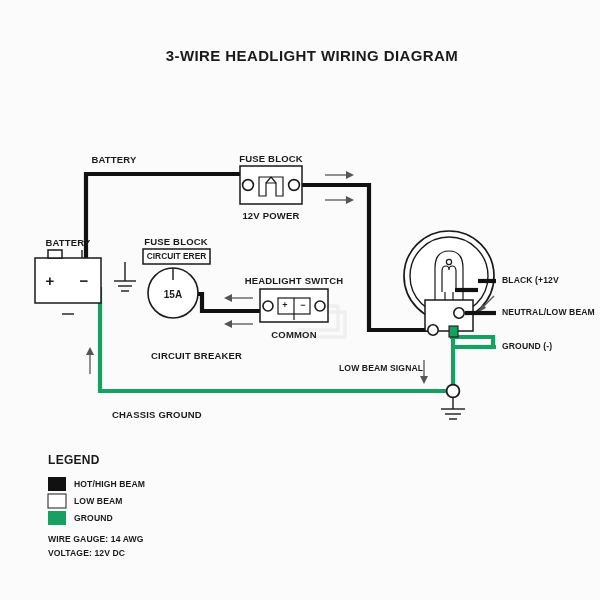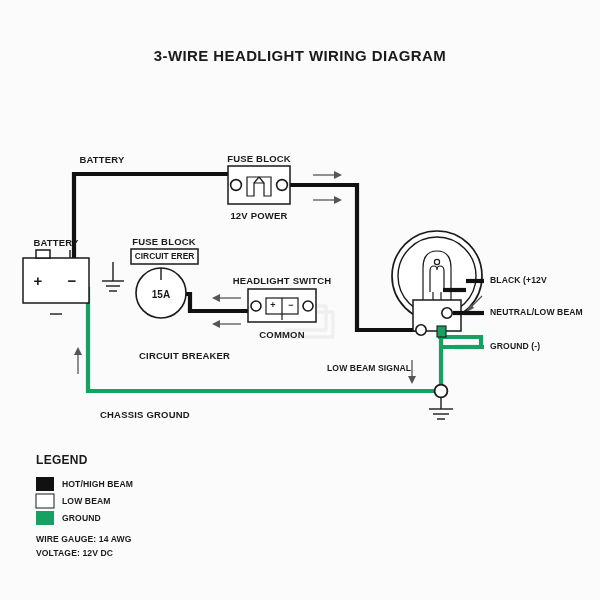--- a/index.html
+++ b/index.html
@@ -10,21 +10,21 @@
   body {
     width: 600px;
     height: 600px;
     font-family: "Liberation Sans", sans-serif;
     color: #1a1a1a;
     overflow: hidden;
     position: relative;
   }
   #diagram-root {
     position: absolute;
-    left: 0; top: 0;
+    left: 12px; top: 0;
     width: 520px;
     height: 600px;
   }
   svg.canvas {
     display: block;
     width: 600px;
     height: 600px;
   }
   text {
     font-family: "Liberation Sans", sans-serif;

